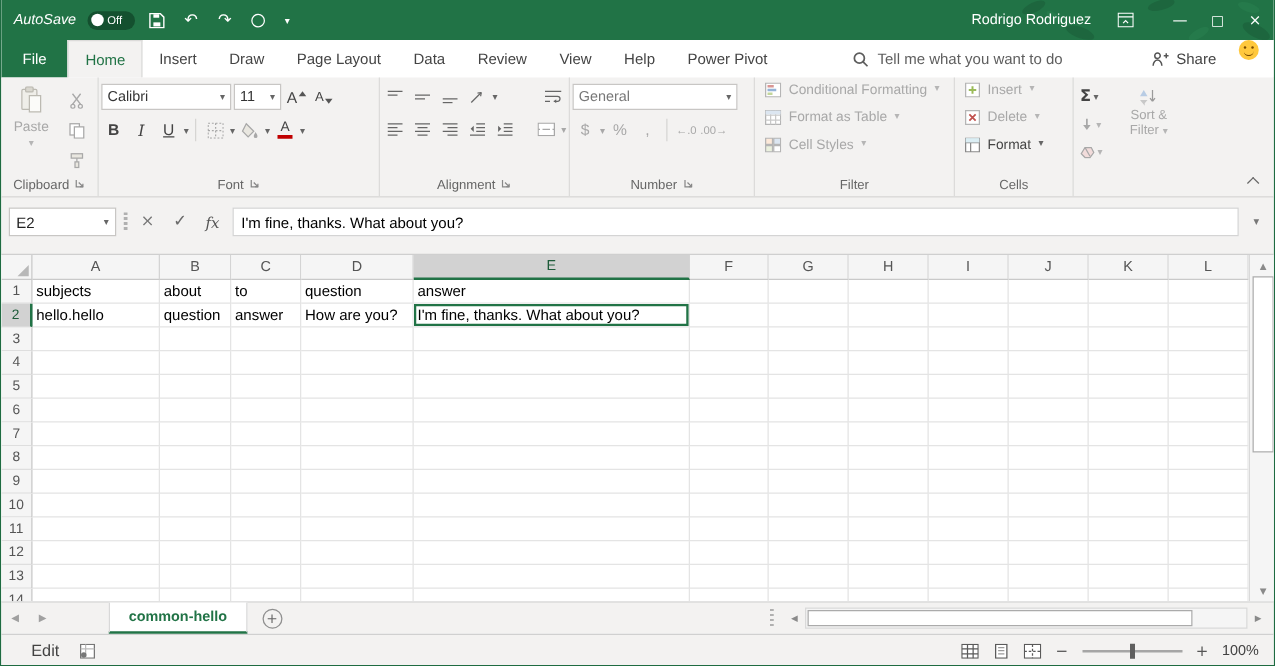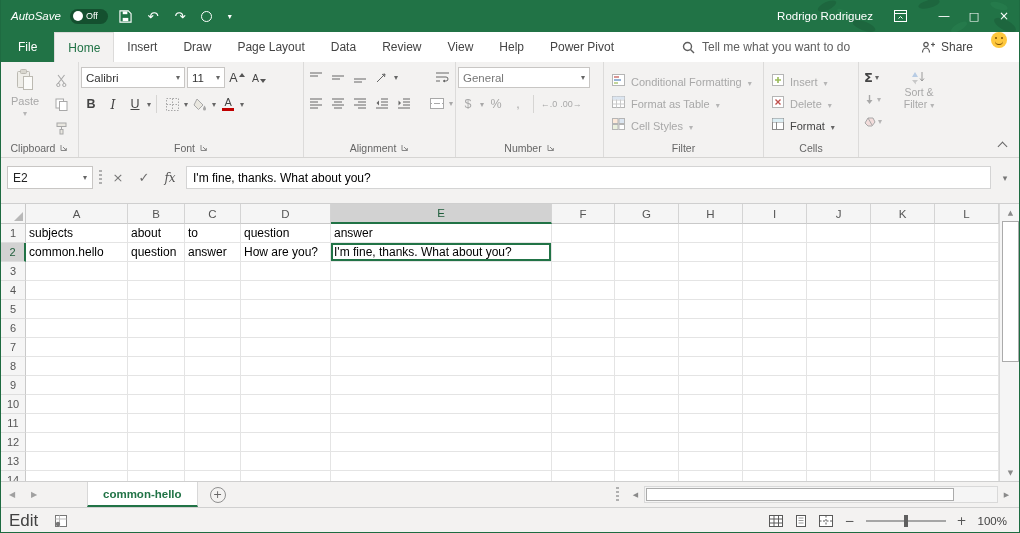--- a/index.html
+++ b/index.html
@@ -52,21 +52,21 @@
 .combo{height:21px;background:#fff;border:1px solid #c8c6c4;display:inline-flex;align-items:center;justify-content:space-between;padding:0 4px;font-size:11.5px;color:#333;}
 .frow{display:flex;align-items:center;gap:2px;margin-top:3px;}
 .paste-big{width:44px;display:flex;flex-direction:column;align-items:center;padding-top:5px;gap:2px;font-size:11px;}
 .clip-col{display:flex;flex-direction:column;gap:4px;margin-top:6px;margin-left:4px;}
 .fontcolor{flex-direction:column;gap:0;}
 .fc-a{font-size:11px;line-height:11px;color:#444;}
 .fc-bar{width:12px;height:3px;background:#c00000;}
 .tri{width:0;height:0;display:inline-block;}
 .tri.up{border-left:3px solid transparent;border-right:3px solid transparent;border-bottom:4px solid #555;margin-left:1px;margin-bottom:6px;}
 .tri.dn{border-left:3px solid transparent;border-right:3px solid transparent;border-top:4px solid #555;margin-left:1px;margin-top:6px;}
-.srow{height:22px;display:flex;align-items:flex-end;gap:6px;padding-left:6px;font-size:11px;color:#444;}
+.srow{height:22px;display:flex;align-items:flex-start;gap:6px;padding-left:6px;font-size:11px;color:#444;}
 .ed-col{display:flex;flex-direction:column;gap:2px;width:36px;padding-top:3px;}
 .ed-col .mini{width:34px;justify-content:flex-start;padding-left:3px;gap:2px;}
 .bigbtn{width:44px;display:flex;flex-direction:column;align-items:center;padding-top:5px;font-size:10.5px;line-height:12px;color:#444;text-align:left;}
 .bb-ico{height:17px;display:flex;align-items:center;}
 .collapse{flex:1;position:relative;}
 .chev-up{position:absolute;right:13px;bottom:7px;width:7px;height:7px;border-left:1.6px solid #666;border-top:1.6px solid #666;transform:rotate(45deg);}
 
 
 .fstrip{height:46px;background:#f3f2f1;border-bottom:1px solid #cfcfcf;display:flex;align-items:center;padding:0 6px 6px 6px;gap:6px;}
 .namebox{width:86px;height:23px;background:#fff;border:1px solid #c8c6c4;display:flex;align-items:center;justify-content:space-between;padding:0 5px;font-size:12px;color:#222;}
@@ -104,21 +104,21 @@
 .plus-circle{width:16px;height:16px;border:1px solid #8f8f8f;border-radius:50%;color:#666;font-size:11px;display:flex;align-items:center;justify-content:center;line-height:1;}
 .sb-spacer{flex:1;}
 .sb-dots{align-self:center;margin-right:8px;}
 .hscroll{width:388px;display:flex;align-items:center;flex:none;margin-right:4px;}
 .hs-btn{width:17px;text-align:center;font-size:7px;color:#8a8a8a;}
 .hs-track{flex:1;height:17px;background:#f5f5f5;border:1px solid #d9d9d9;padding:1px;}
 .hs-thumb{width:88%;height:100%;background:#fff;border:1px solid #ababab;}
 
 
 .statusbar{height:26px;background:#f3f2f1;border-top:1px solid #d0d0d0;display:flex;align-items:center;}
-.st-mode{font-size:17px;color:#424242;margin-left:8px;}
+.st-mode{font-size:13px;color:#424242;margin-left:24px;}
 .macro{margin-left:16px;display:inline-flex;}
 .st-right{margin-left:auto;display:flex;align-items:center;gap:11px;margin-right:12px;}
 .viewico{display:inline-flex;}
 .zoomslider{width:80px;height:14px;position:relative;}
 .zoomslider:before{content:"";position:absolute;left:0;right:0;top:6px;height:2px;background:#a6a6a6;}
 .zs-thumb{position:absolute;left:50%;top:1px;transform:translateX(-50%);width:4px;height:12px;background:#5f5f5f;}
 .zoomtxt{font-size:11.5px;color:#424242;}
 .zbtn{font-size:12px;color:#555;}
 </style>
 </head>
@@ -569,21 +569,21 @@
             <div class="cell" style="width: 63px;"></div>
             <div class="cell" style="width: 64px;"></div>
             <div class="cell" style="width: 64px;"></div>
             <div class="cell" style="width: 64px;"></div>
             <div class="cell" style="width: 64px;"></div>
             <div class="cell" style="width: 64px;"></div>
             <div class="cell" style="width: 64px;"></div>
           </div>
           <div class="grid-row">
             <div class="row-h sel">2</div>
-            <div class="cell" style="width: 102px;">common.hello</div>
+            <div class="cell" style="width: 102px;">hello.hello</div>
             <div class="cell" style="width: 57px;">question</div>
             <div class="cell" style="width: 56px;">answer</div>
             <div class="cell" style="width: 90px;">How are you?</div>
             <div class="cell active" style="width: 221px;">I'm fine, thanks. What about you?</div>
             <div class="cell" style="width: 63px;"></div>
             <div class="cell" style="width: 64px;"></div>
             <div class="cell" style="width: 64px;"></div>
             <div class="cell" style="width: 64px;"></div>
             <div class="cell" style="width: 64px;"></div>
             <div class="cell" style="width: 64px;"></div>

